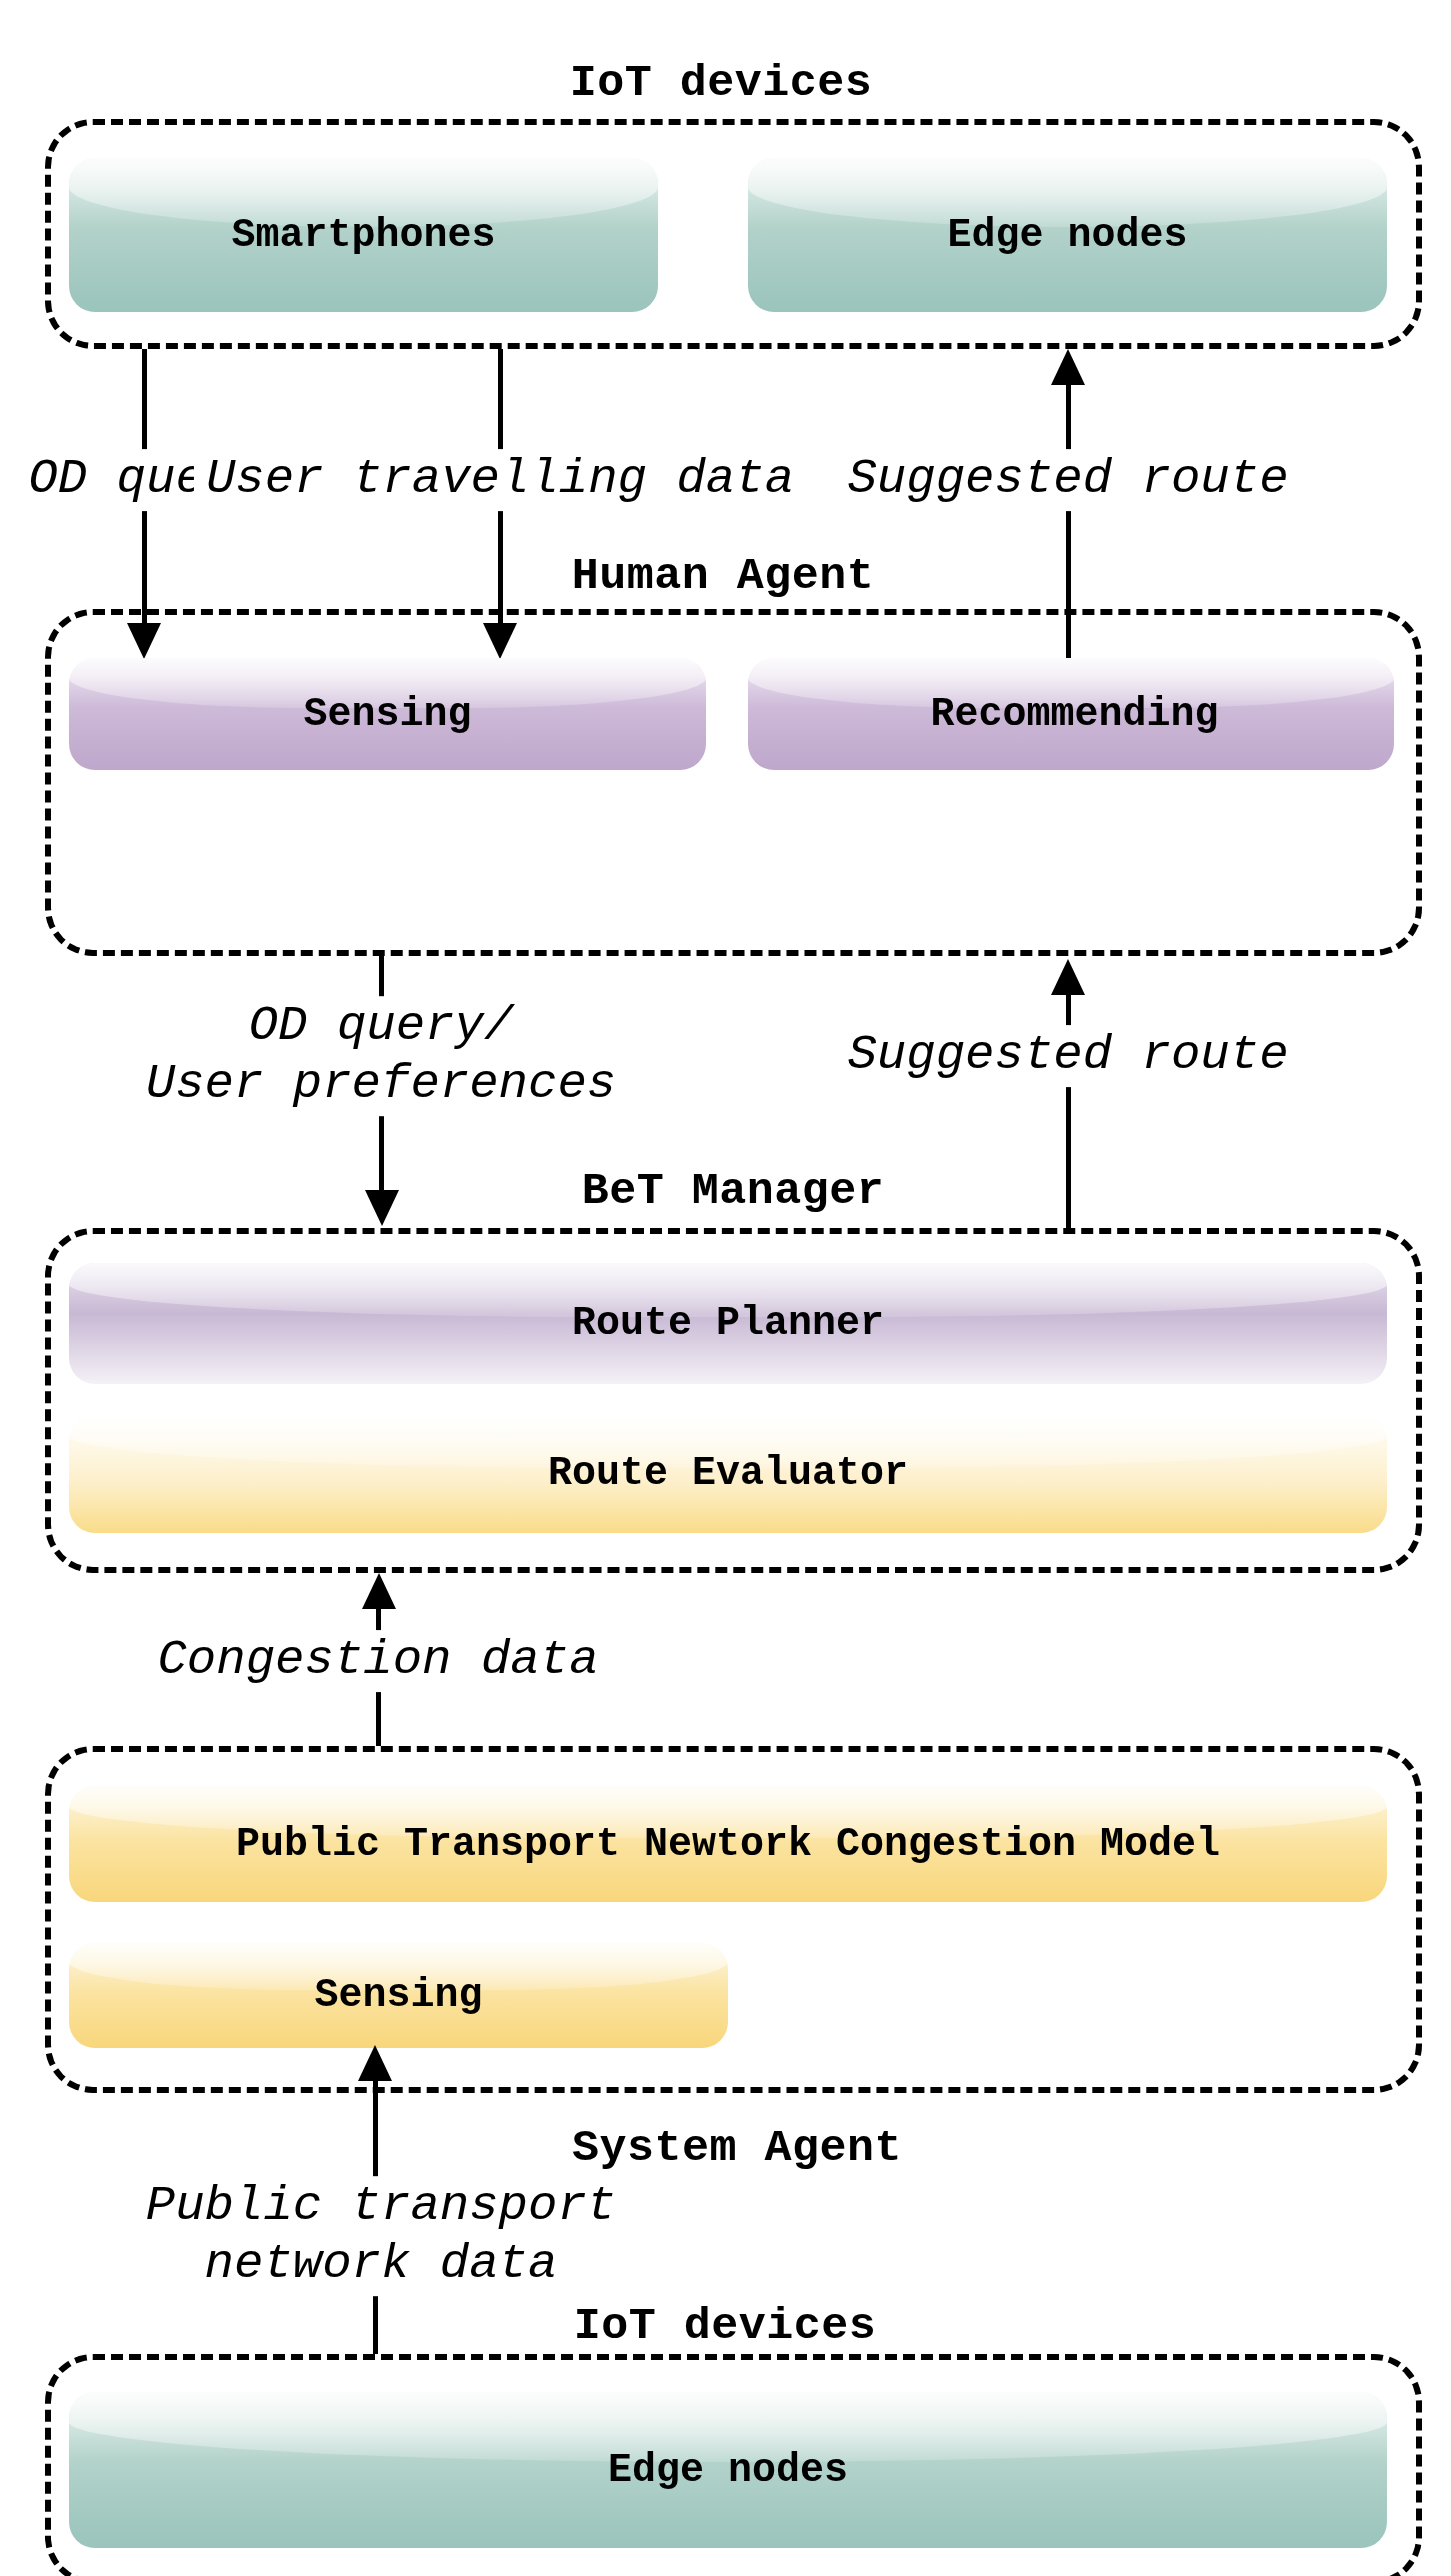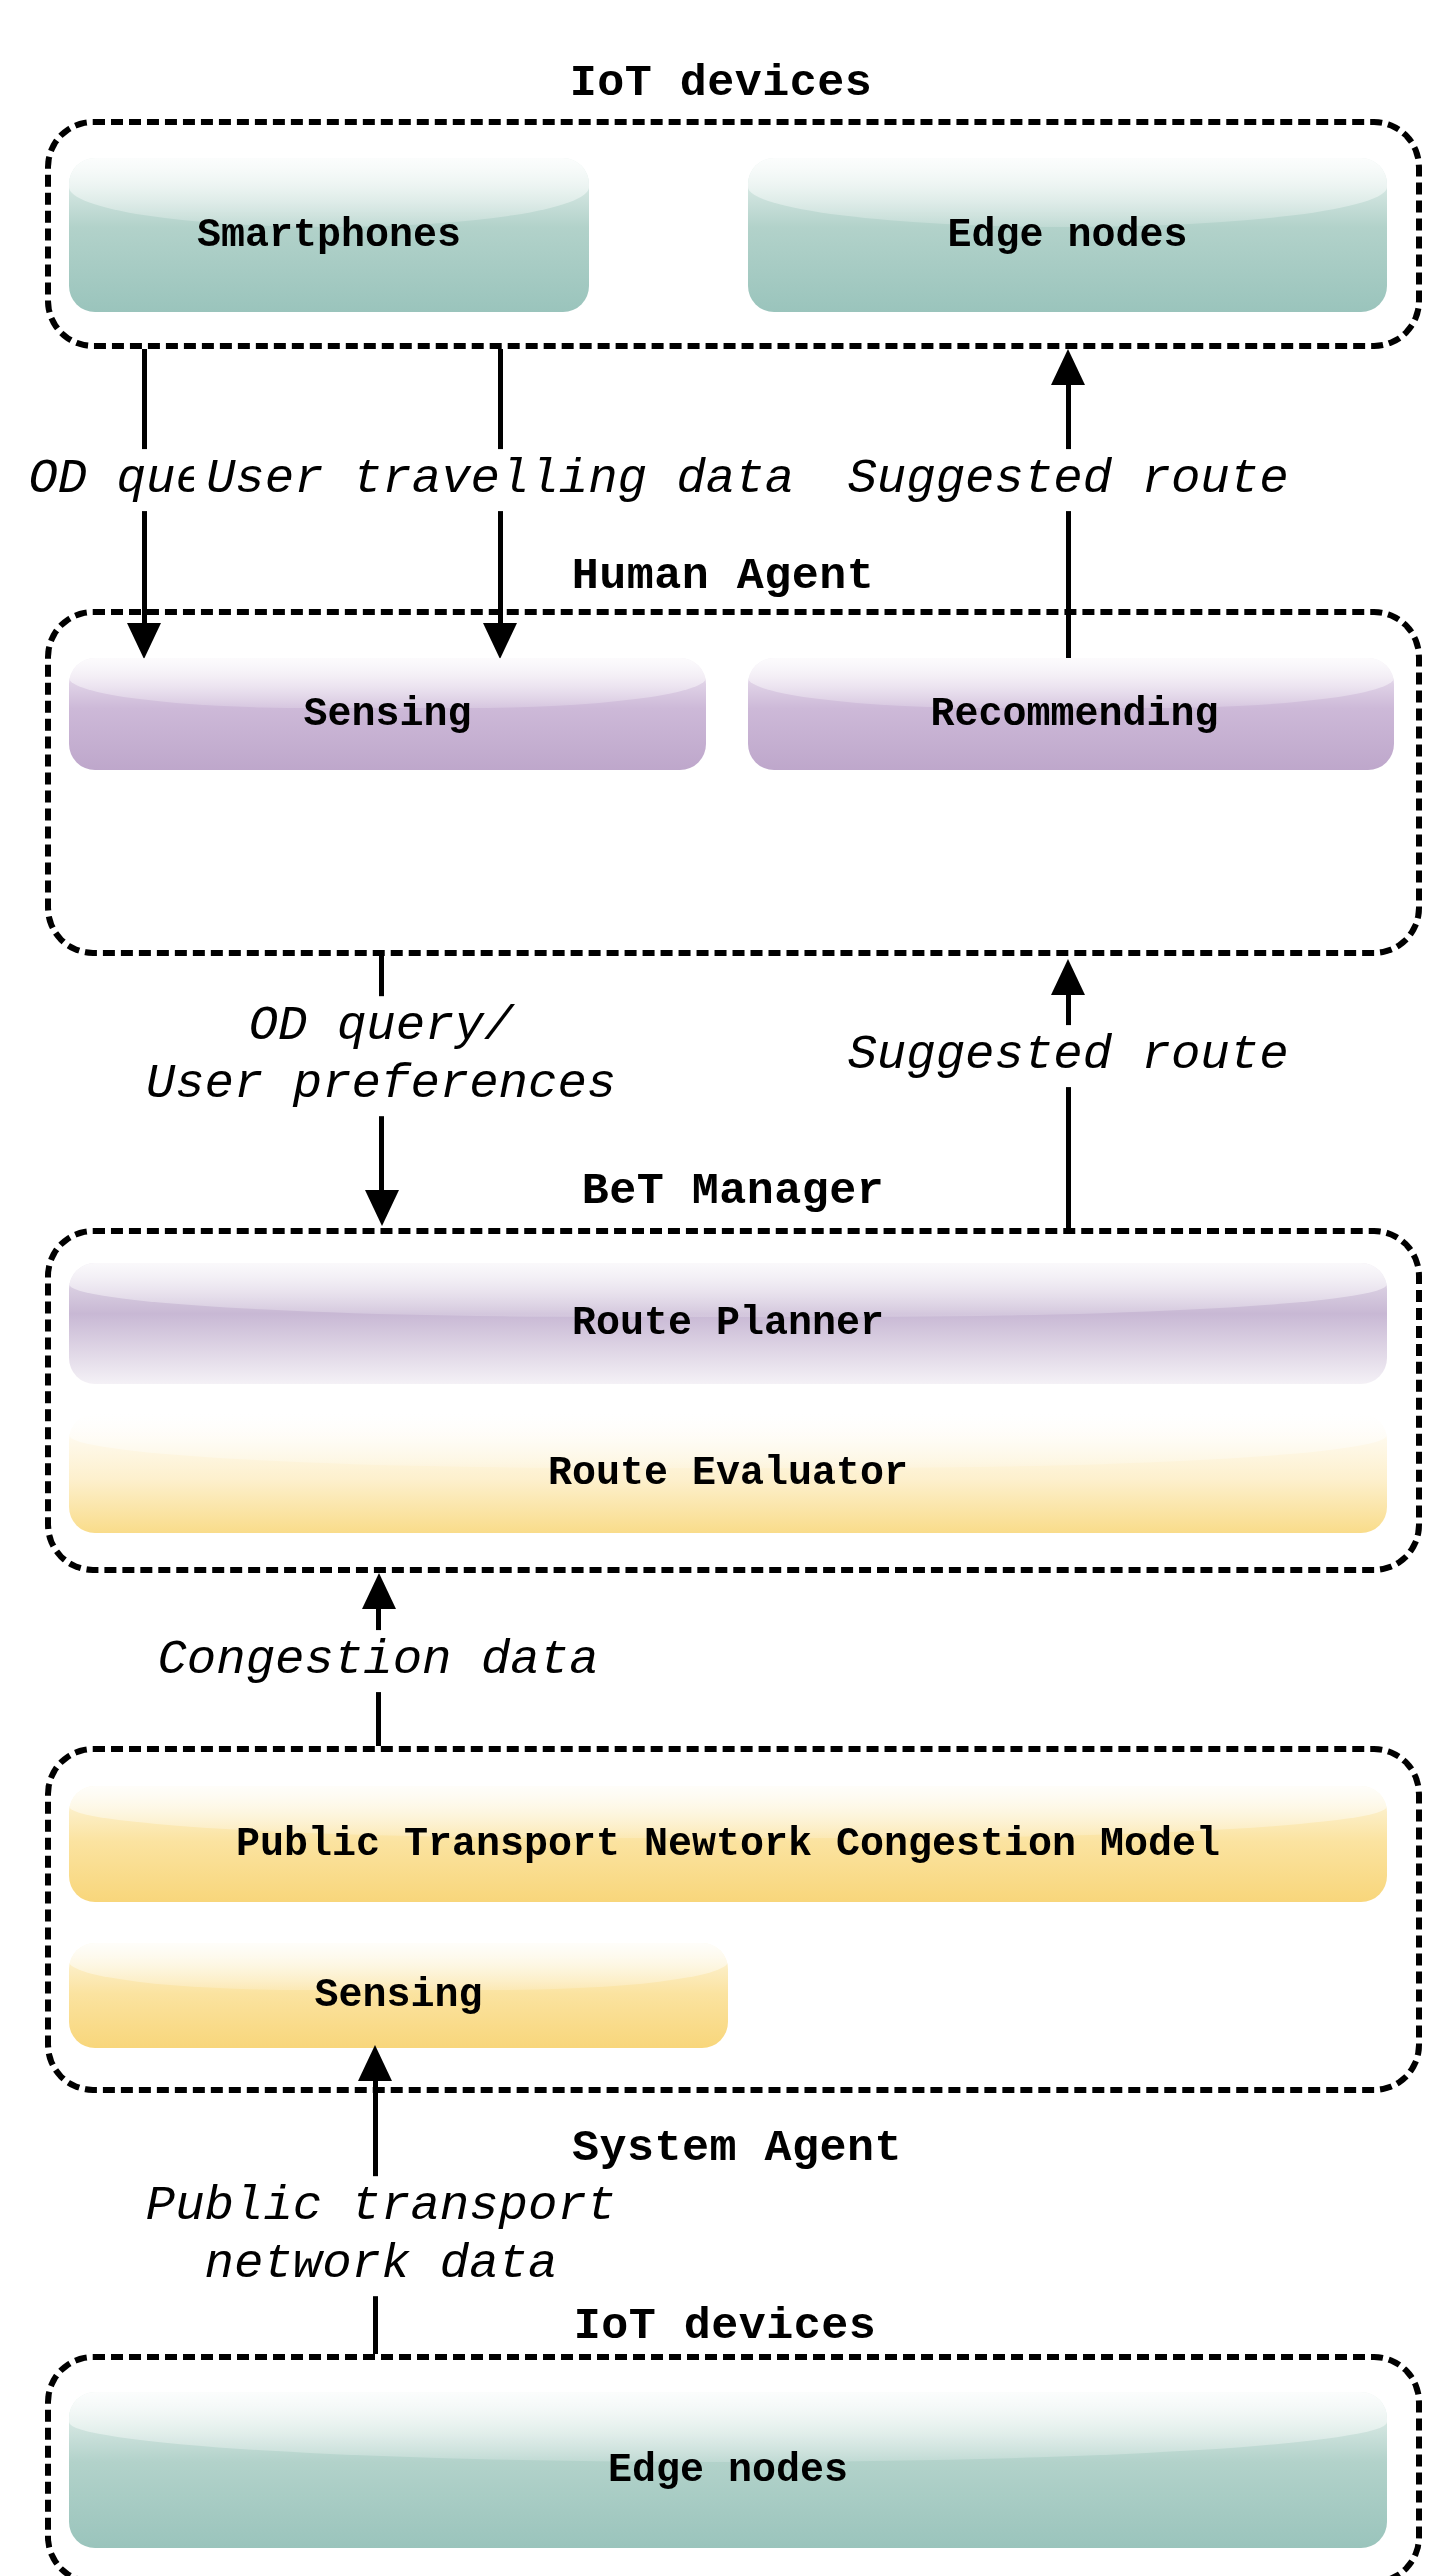--- a/index.html
+++ b/index.html
@@ -58,21 +58,21 @@
   <div class="stitle" style="left:733px;top:1122px;">BeT Manager</div>
   <div class="stitle" style="left:737px;top:2079px;">System Agent</div>
   <div class="stitle" style="left:725px;top:2257px;">IoT devices</div>
 
   <div class="container" style="left:45px;top:75px;width:1377px;height:230px;"></div>
   <div class="container" style="left:45px;top:565px;width:1377px;height:347px;"></div>
   <div class="container" style="left:45px;top:1184px;width:1377px;height:345px;"></div>
   <div class="container" style="left:45px;top:1702px;width:1377px;height:347px;"></div>
   <div class="container" style="left:45px;top:2310px;width:1377px;height:231px;"></div>
 
-  <div class="box teal" style="left:69px;top:114px;width:520px;height:154px;">
+  <div class="box teal" style="left:69px;top:114px;width:589px;height:154px;">
     <span class="lbl">Smartphones</span>
   </div>
   <div class="box teal" style="left:748px;top:114px;width:639px;height:154px;">
     <span class="lbl">Edge nodes</span>
   </div>
 
   <div class="box purple" style="left:69px;top:614px;width:637px;height:112px;">
     <span class="lbl">Sensing</span>
   </div>
   <div class="box purple" style="left:748px;top:614px;width:639px;height:112px;padding-left:7px;">

